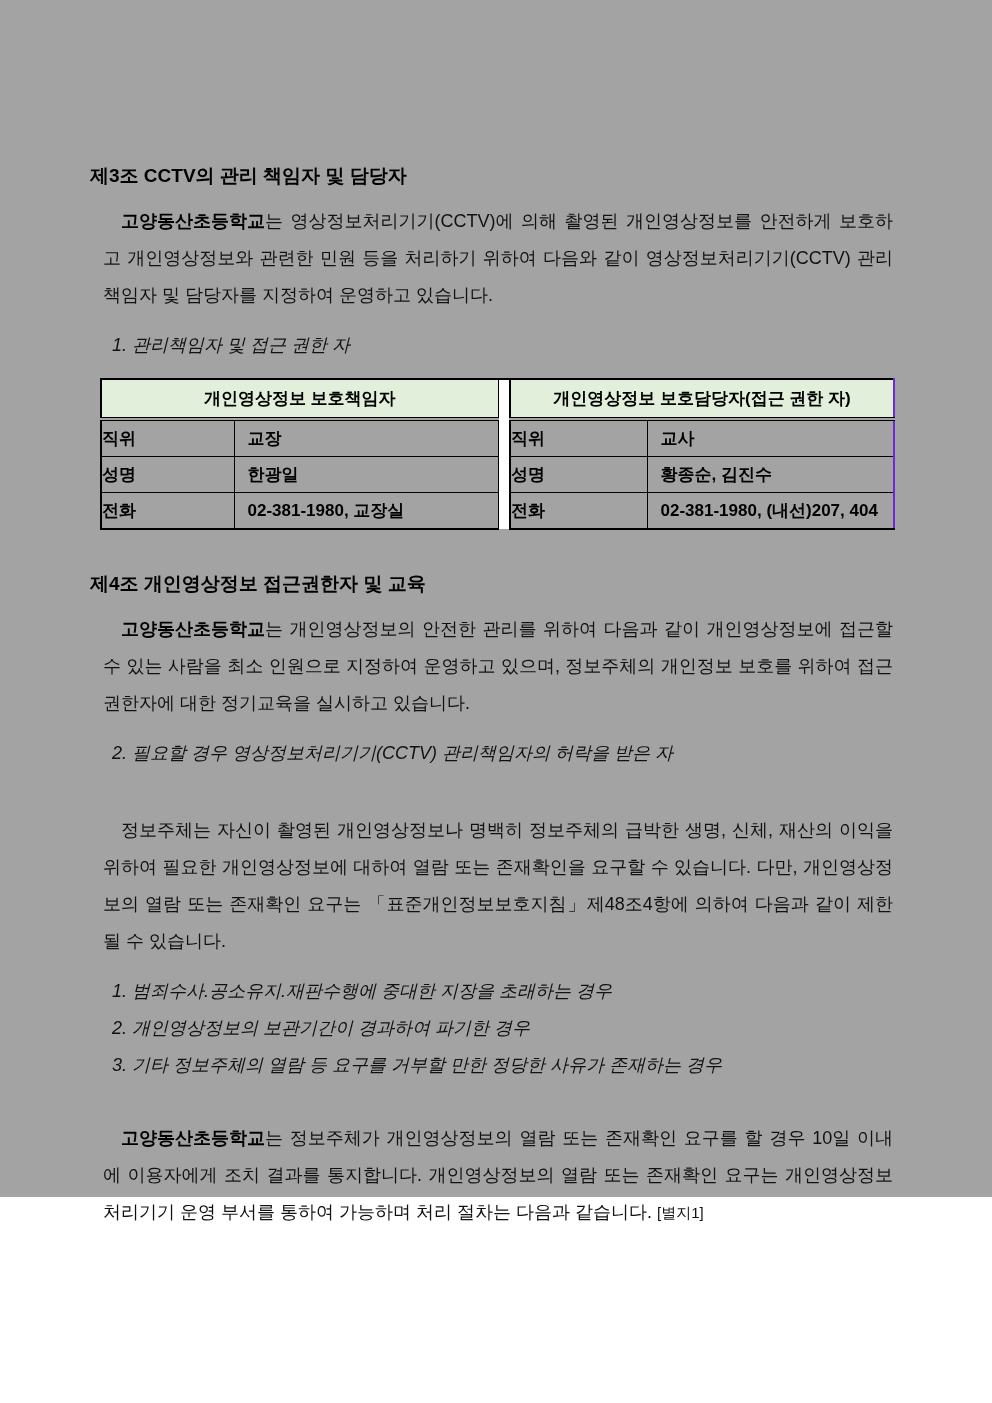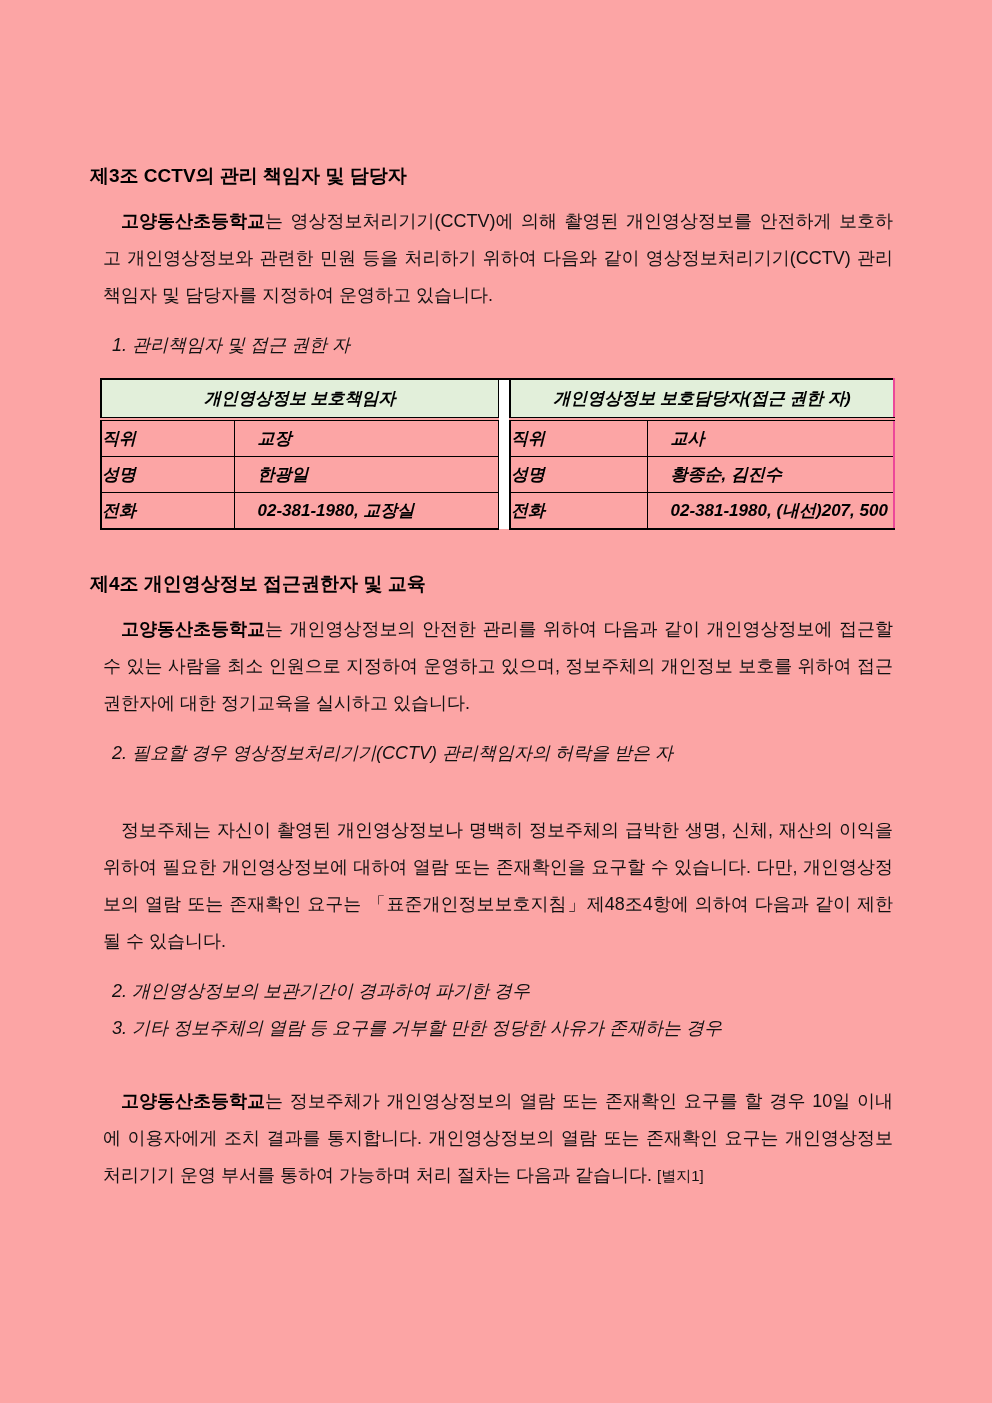--- a/index.html
+++ b/index.html
@@ -10,23 +10,23 @@
   body {
     width: 992px;
     height: 1403px;
     font-family: "Liberation Sans", "DejaVu Sans", sans-serif;
     color: #111111;
     overflow: hidden;
   }
   .page {
     box-sizing: border-box;
     width: 992px;
-    height: 1403px;
+    height: 1197px;
     padding: 162px 86px 0 90px;
-    background: #fca5a5;
+    background: #a3a3a3;
   }
   .article-heading {
     font-size: 19px;
     font-weight: bold;
     line-height: 28px;
     margin: 0 0 6px 0;
     word-break: break-all;
     color: #000000;
   }
   .article { margin: 0 0 40px 0; }
@@ -61,26 +61,25 @@
     font-size: 17px;
     font-weight: bold;
     color: #000000;
   }
   .cctv-table td, .cctv-table th {
     border: 1px solid #000000;
     height: 35px;
     padding: 0;
     overflow: hidden;
     white-space: nowrap;
-    font-style: italic;
   }
   .cctv-table .outer-top    { border-top: 2px solid #000000; }
   .cctv-table .outer-bottom { border-bottom: 2px solid #000000; }
   .cctv-table .outer-left   { border-left: 2px solid #000000; }
-  .cctv-table .outer-right  { border-right: 2px solid #ec4899; }
+  .cctv-table .outer-right  { border-right: 2px solid #6d28d9; }
   .cctv-table th.group-header {
     background: #e2efda;
     text-align: center;
     font-size: 17px;
     font-weight: bold;
     height: 37px;
     border-bottom: 4px double #000000;
   }
   .cctv-table td.spacer {
     background: #ffffff;
@@ -90,21 +89,21 @@
     border-right: 2px solid #000000;
   }
   .cctv-table th.spacer-h {
     background: #ffffff;
     border-top: 2px solid #000000;
     border-bottom: none;
     border-left: 1px solid #000000;
     border-right: 2px solid #000000;
   }
   .cctv-table td.label-cell { text-align: left; }
-  .cctv-table td.value-cell { text-align: left; padding-left: 23px; }
+  .cctv-table td.value-cell { text-align: left; padding-left: 13px; }
   .attachment-ref { font-size: 15px; font-weight: normal; }
   .gap-before-final { margin-top: 36px; }
 </style>
 </head>
 <body>
 
 <div class="page">
 
   <section class="article">
     <h2 class="article-heading">제3조 CCTV의 관리 책임자 및 담당자</h2>
@@ -139,36 +138,37 @@
           <td class="value-cell">한광일</td>
           <td class="spacer"></td>
           <td class="label-cell">성명</td>
           <td class="value-cell outer-right">황종순, 김진수</td>
         </tr>
         <tr>
           <td class="label-cell outer-left outer-bottom">전화</td>
           <td class="value-cell outer-bottom">02-381-1980, 교장실</td>
           <td class="spacer outer-bottom"></td>
           <td class="label-cell outer-bottom">전화</td>
-          <td class="value-cell outer-right outer-bottom">02-381-1980, (내선)207, 500</td>
+          <td class="value-cell outer-right outer-bottom">02-381-1980, (내선)207, 404</td>
         </tr>
       </tbody>
     </table>
   </section>
 
   <section class="article">
     <h2 class="article-heading">제4조 개인영상정보 접근권한자 및 교육</h2>
     <p class="para"><span class="lead-bold">고양동산초등학교</span><span>는 개인영상정보의 안전한 관리를 위하여 다음과 같이 개인영상정보에 접근할 수 있는 사람을 최소 인원으로 지정하여 운영하고 있으며, 정보주체의 개인정보 보호를 위하여 접근 권한자에 대한 정기교육을 실시하고 있습니다.</span></p>
     <ul class="doc-list">
       <li>2. 필요할 경우 영상정보처리기기(CCTV) 관리책임자의 허락을 받은 자</li>
     </ul>
   </section>
 
   <section class="article">
     <p class="para">정보주체는 자신이 촬영된 개인영상정보나 명백히 정보주체의 급박한 생명, 신체, 재산의 이익을 위하여 필요한 개인영상정보에 대하여 열람 또는 존재확인을 요구할 수 있습니다. 다만, 개인영상정보의 열람 또는 존재확인 요구는 「표준개인정보보호지침」제48조4항에 의하여 다음과 같이 제한될 수 있습니다.</p>
     <ul class="doc-list">
+      <li>1. 범죄수사.공소유지.재판수행에 중대한 지장을 초래하는 경우</li>
       <li>2. 개인영상정보의 보관기간이 경과하여 파기한 경우</li>
       <li>3. 기타 정보주체의 열람 등 요구를 거부할 만한 정당한 사유가 존재하는 경우</li>
     </ul>
     <p class="para gap-before-final"><span class="lead-bold">고양동산초등학교</span><span>는 정보주체가 개인영상정보의 열람 또는 존재확인 요구를 할 경우 10일 이내에 이용자에게 조치 결과를 통지합니다. 개인영상정보의 열람 또는 존재확인 요구는 개인영상정보처리기기 운영 부서를 통하여 가능하며 처리 절차는 다음과 같습니다.</span><span> <span class="attachment-ref">[별지1]</span></span></p>
   </section>
 
 </div>
 
 </body></html>

